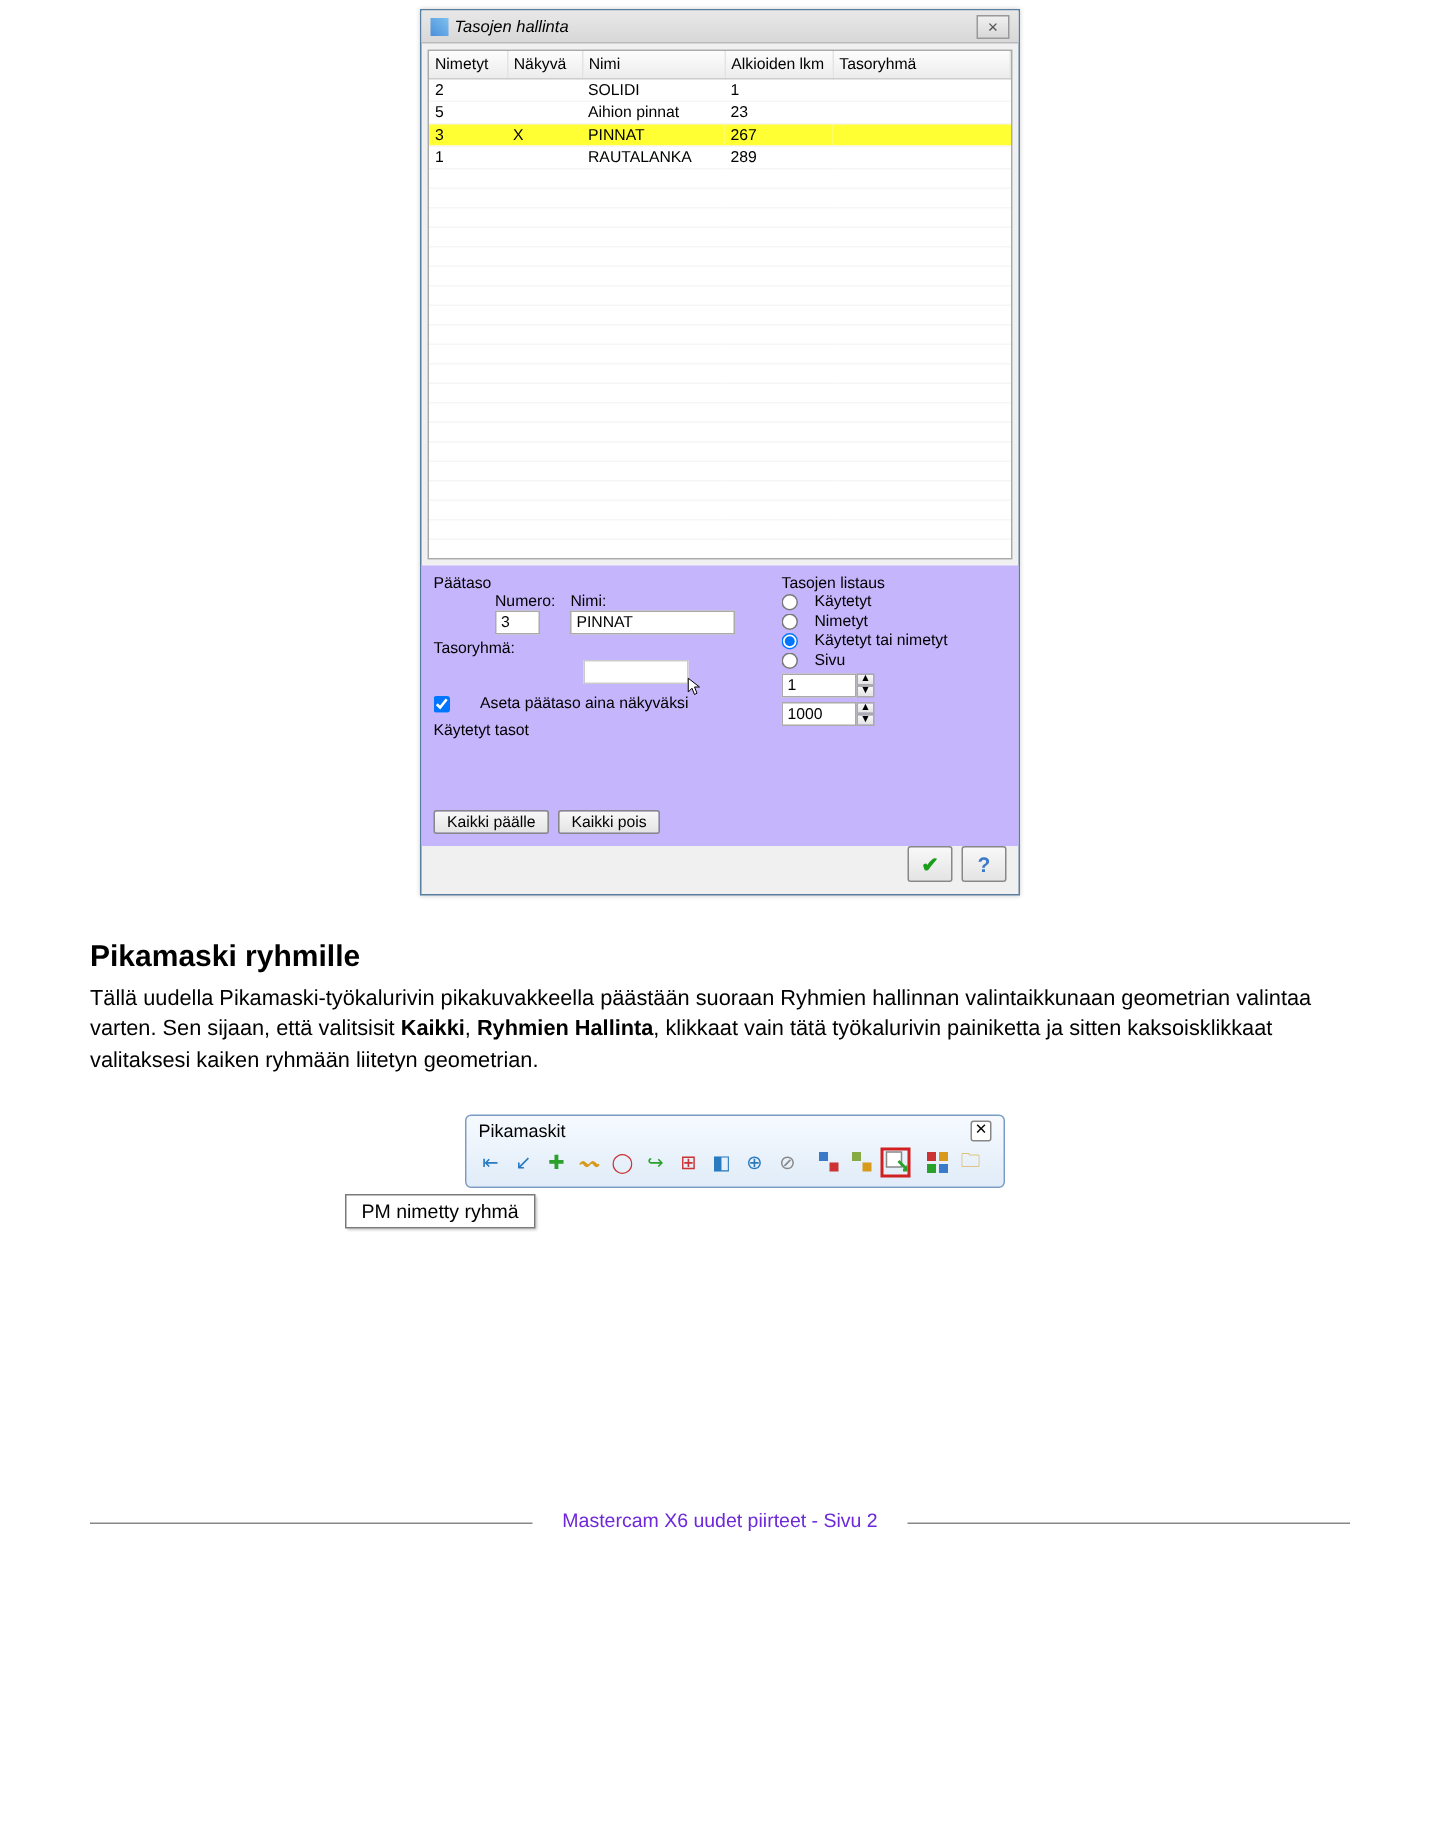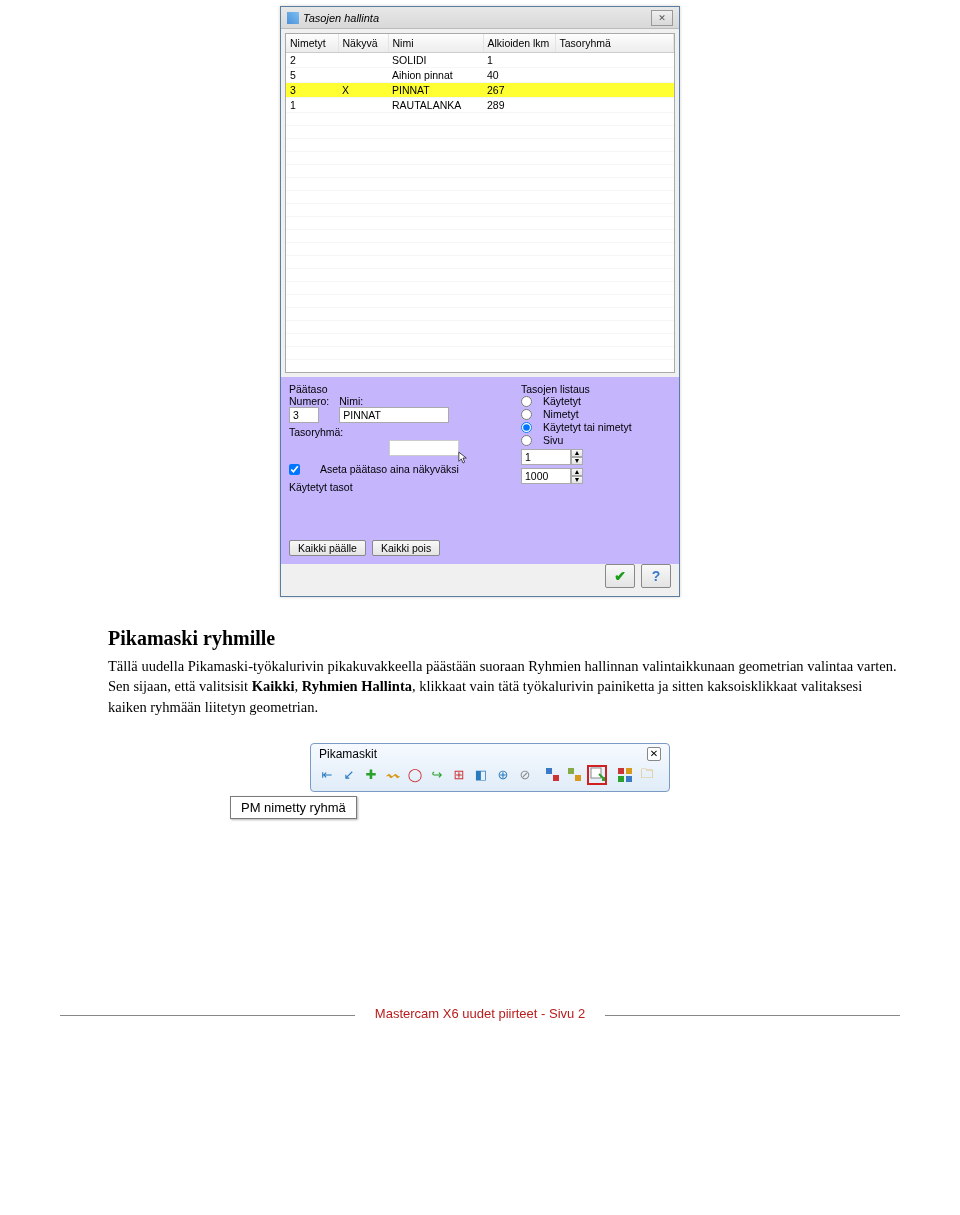--- a/index.html
+++ b/index.html
@@ -73,21 +73,21 @@
   .empty-row td { height: 13px; }
   
   .bottom-panel {
     padding: 6px 8px 8px 8px;
     font-size: 10.5px;
     background: #c4b5fd;
   }
   .panel-row { display: flex; gap: 10px; }
   .panel-left { flex: 1; }
   .panel-right { width: 150px; }
-  .field-row { display:flex; gap:10px; margin-bottom:2px; align-items:center; }
+  .field-row { display:flex; gap:10px; margin-bottom:2px; align-items:center;margin-left:41px; }
   .field-col { display:flex; flex-direction:column; }
   .num-input, .name-input {
     background:#fff; border:1px solid #aaa; padding:1px 3px; font-size:10.5px;
   }
   .num-input { width: 30px; }
   .name-input { width: 110px; }
   .phantom-input {
     width: 70px; height: 16px; border: 1px solid #ccc; background:#fff;
     display:inline-block; position:relative;
   }
@@ -131,22 +131,21 @@
     width: 30px; height:24px; border:1px solid #888;
     background:linear-gradient(#f8f8f8,#e4e4e4); border-radius:2px;
     display:flex; align-items:center; justify-content:center; font-size:14px;
   }
   .ok-check { color:#1a9e1a; font-weight:bold; }
   .help-q { color:#3a7ac8; font-weight:bold; }
 
   
   .body-text {
     padding: 0 60px;
-    font-family: Liberation Serif, serif;
-    margin-left: 48px;
+    font-family: Liberation Sans, sans-serif;
   }
   h2 {
     font-size: 20px;
     font-weight: bold;
     margin-bottom: 6px;
   }
   .body-text p {
     font-size: 14.5px;
     line-height: 1.4;
   }
@@ -193,21 +192,21 @@
     font-size: 13px;
     box-shadow: 1px 1px 2px rgba(0,0,0,0.3);
   }
 
   
   .page-footer {
     margin-top: 200px;
     text-align: center;
     font-family: Arial, sans-serif;
     font-size: 13px;
-    color: #b91c1c;
+    color: #6d28d9;
     padding-bottom: 20px;
   }
   .page-footer .line {
     border-top: 1px solid #888;
     margin: 0 60px 4px 60px;
     position: relative;
   }
   .page-footer .line span {
     position: relative;
     top: -10px;
@@ -245,21 +244,21 @@
             <td>2</td>
             <td></td>
             <td>SOLIDI</td>
             <td>1</td>
             <td></td>
           </tr>
           <tr>
             <td>5</td>
             <td></td>
             <td>Aihion pinnat</td>
-            <td>40</td>
+            <td>23</td>
             <td></td>
           </tr>
           <tr class="highlight">
             <td>3</td>
             <td>X</td>
             <td>PINNAT</td>
             <td>267</td>
             <td></td>
           </tr>
           <tr>

